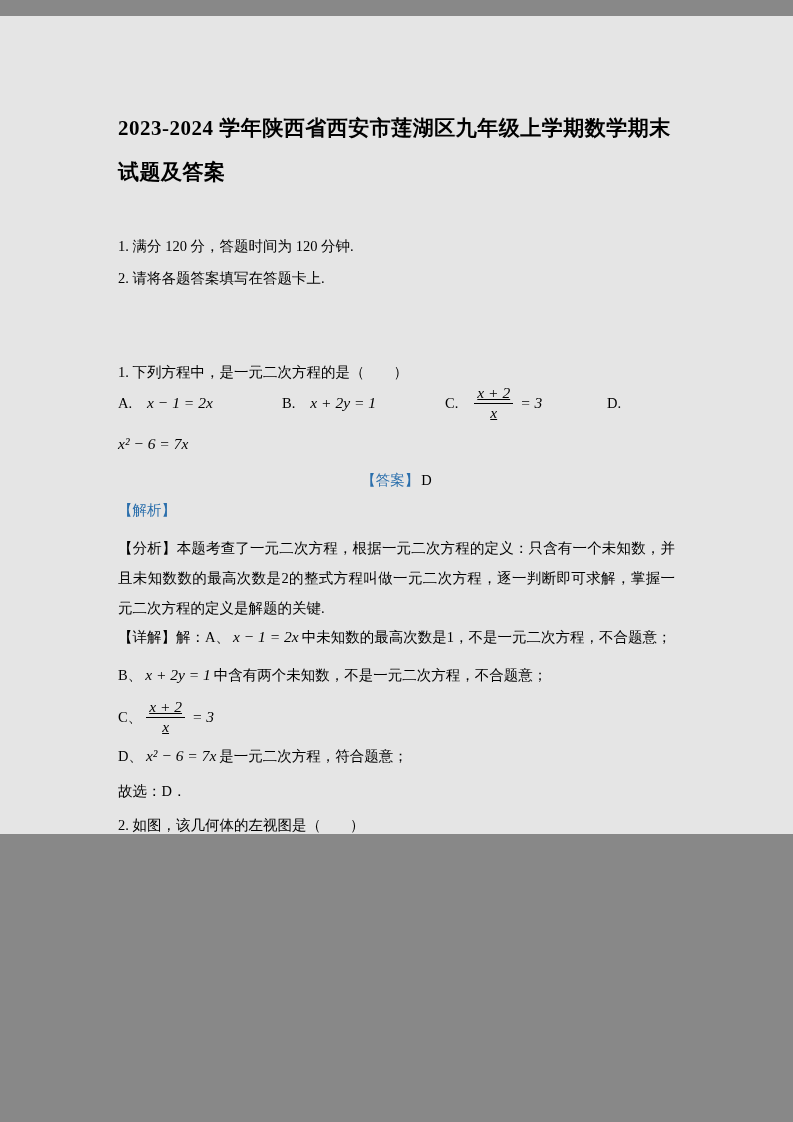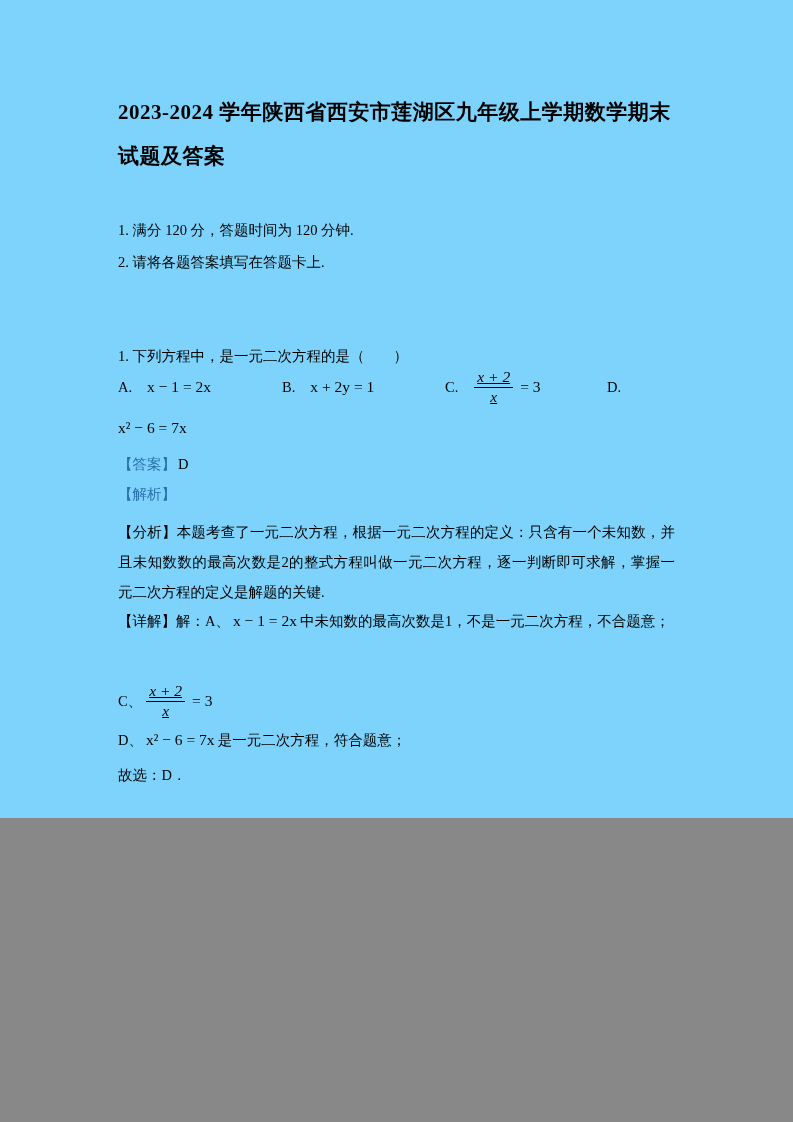--- a/index.html
+++ b/index.html
@@ -1,38 +1,39 @@
 <!DOCTYPE html>
 <html lang="zh"><head>
 <meta charset="utf-8">
 <style>
   html,body { margin:0; padding:0; background:#888; }
   .page {
     position: relative;
     width: 793px; height: 818px;
-    margin: 0 auto;
-    background: #7dd3fc;
+    margin: 16px auto;
+    background: #e5e5e5;
     font-family: "Liberation Serif", "DejaVu Serif", serif;
     color: #000;
     overflow: hidden;
   }
   .abs { position: absolute; }
   .line {
     position: absolute;
     left: 118px; width: 557px;
     font-size: 14.5px; line-height: 22px;
   }
   .just { text-align: justify; }
   .title-line {
     position: absolute; left: 118px;
     font-size: 21px; font-weight: bold;
     white-space: nowrap; letter-spacing: .5px;
   }
   .blue { color: #2b6fac; }
   .math {
+    font-style: italic;
     font-family: "Liberation Serif", serif;
     margin: 0 3px;
     white-space: nowrap;
   }
   .frac {
     display: inline-block;
     text-align: center;
     vertical-align: middle;
     font-style: italic;
     font-family: "Liberation Serif", serif;
@@ -85,44 +86,48 @@
     </span>
     <span class="optgroup" style="left:489px; height:54px;">
       <span class="olabel">D.</span>
     </span>
   </div>
 
   <div class="line" style="top:417px;">
     <span class="math" style="font-size:15.5px; margin-left:0;">x² − 6 = 7x</span>
   </div>
 
-  <div class="line" style="top:453px;">
+  <div class="line" style="top:453px;text-align:center;">
     <span class="blue">【答案】</span><span style="margin-left:2px;">D</span>
   </div>
   <div class="line" style="top:483px;">
     <span class="blue">【解析】</span>
   </div>
   <div class="line just" style="top:517px; line-height:30px;">【分析】本题考查了一元二次方程，根据一元二次方程的定义：只含有一个未知数，并且未知数数的最高次数是2的整式方程叫做一元二次方程，逐一判断即可求解，掌握一元二次方程的定义是解题的关键.</div>
 
   <div class="line" style="top:610px;">
     <span>【详解】解：A、</span><span class="math" style="font-size:15.5px;">x − 1 = 2x</span><span>中未知数的最高次数是1，不是一元二次方程，不合题意；</span>
+  </div>
+  <div class="line" style="top:648px;">
+    <span>B、</span><span class="math" style="font-size:15.5px;">x + 2y = 1</span><span>中含有两个未知数，不是一元二次方程，不合题意；</span>
   </div>
   <div class="line flexrow" style="top:677px; height:48px;">
     <span>C、</span>
     <span class="frac" style="font-size:15.5px;">
       <span class="num">x + 2</span>
       <span class="den">x</span>
     </span>
     <span class="math" style="font-size:15.5px;">= 3</span>
   </div>
   <div class="line" style="top:729px;">
     <span>D、</span><span class="math" style="font-size:15.5px;">x² − 6 = 7x</span><span>是一元二次方程，符合题意；</span>
   </div>
   <div class="line" style="top:764px;">故选：D．</div>
 
+  <div class="line" style="top:798px;">2. 如图，该几何体的左视图是（　　）</div>
 
   <div class="abs" style="left:118px; top:828px; width:200px; height:98px;">
     <svg width="190" height="75" viewBox="0 0 190 75">
 
       <path d="M2,17 L20,7 L68,7 L49,17 Z" fill="none" stroke="#000" stroke-width="1.4"></path>
 
       <path d="M2,17 L49,17 M2,17 L2,56" fill="none" stroke="#000" stroke-width="1.4"></path>
 
       <path d="M49,17 L49,56" fill="none" stroke="#aaaaaa" stroke-width="1.3"></path>
 

